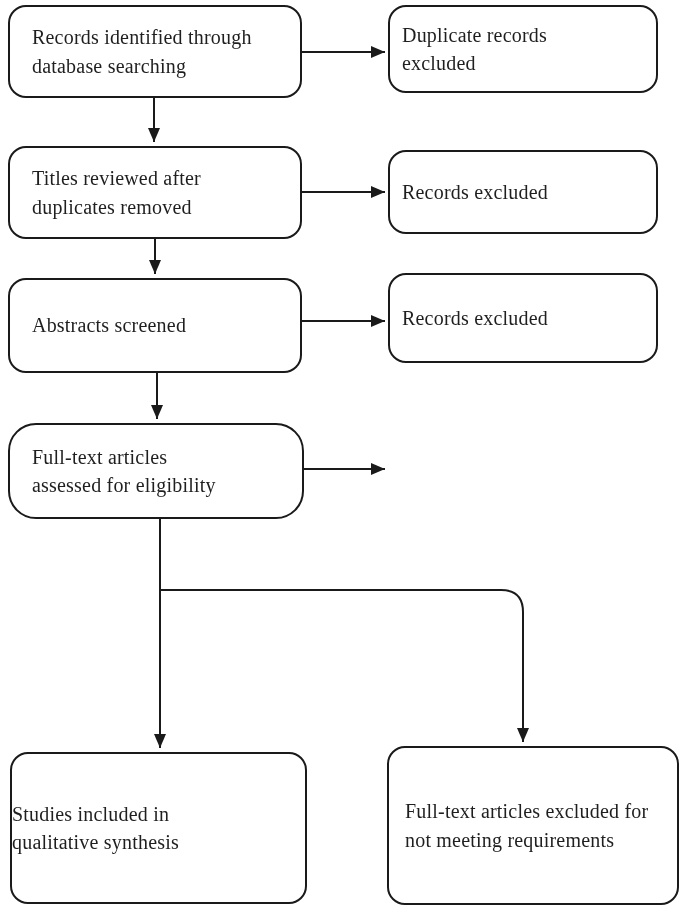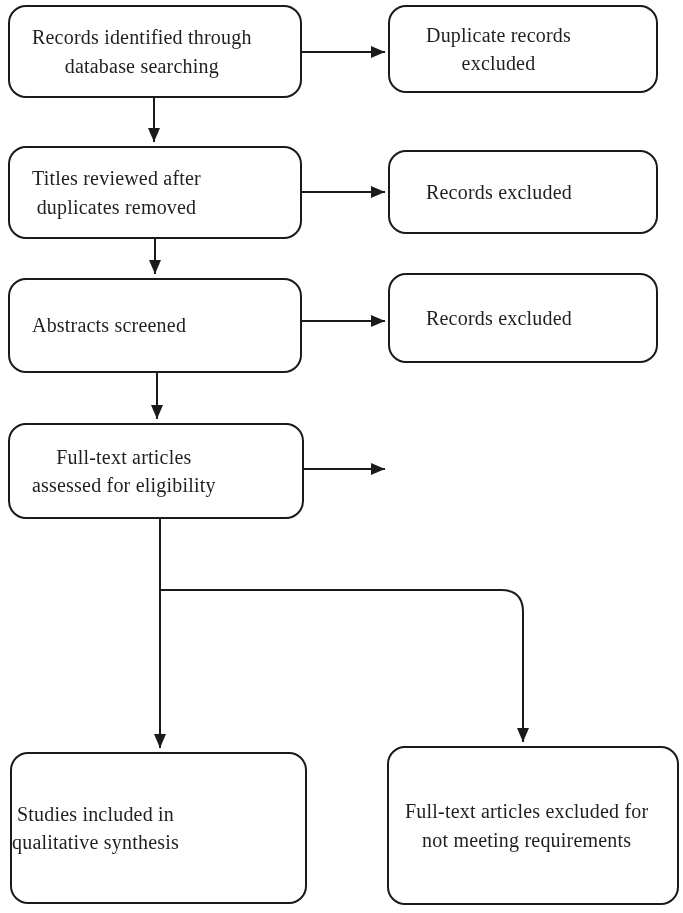--- a/index.html
+++ b/index.html
@@ -8,39 +8,38 @@
     background: #ffffff;
   }
   #stage {
     position: relative;
     width: 683px;
     height: 913px;
     background: #ffffff;
     font-family: "Liberation Serif", "DejaVu Serif", serif;
     color: #1f1f1f;
     overflow: hidden;
-    text-align: center;
   }
   .box {
     position: absolute;
     box-sizing: border-box;
     border: 2px solid #1a1a1a;
     border-radius: 18px;
     background: #ffffff;
     display: flex;
     align-items: center;
   }
   .box .label {
     font-size: 20px;
     line-height: 1.42;
     white-space: pre-line;
     letter-spacing: 0.2px;
   }
   .left-col .label   { padding-left: 22px; padding-right: 8px; }
-  .right-col .label  { padding-left: 36px; padding-right: 6px; }
+  .right-col .label  { padding-left: 12px; padding-right: 6px; }
   .bottom-left .label  { padding-right: 6px; }
   .bottom-right .label { padding-left: 16px; padding-right: 2px; }
   #connectors {
     position: absolute;
     left: 0; top: 0;
     width: 683px;
     height: 913px;
     pointer-events: none;
   }
   #connectors path {
@@ -82,21 +81,21 @@
 
   <div class="box left-col" style="left:8px; top:146px; width:294px; height:93px;">
     <span class="label">Titles reviewed after
 duplicates removed</span>
   </div>
 
   <div class="box left-col" style="left:8px; top:278px; width:294px; height:95px;">
     <span class="label">Abstracts screened</span>
   </div>
 
-  <div class="box left-col" style="left:8px; top:423px; width:296px; height:96px;">
+  <div class="box left-col" style="left:8px; top:423px; width:296px; height:96px;border-radius:28px;">
     <span class="label">Full-text articles
 assessed for eligibility</span>
   </div>
 
   <div class="box bottom-left" style="left:10px; top:752px; width:297px; height:152px;">
     <span class="label">Studies included in
 qualitative synthesis</span>
   </div>
 
   <div class="box right-col" style="left:388px; top:5px; width:270px; height:88px;">

